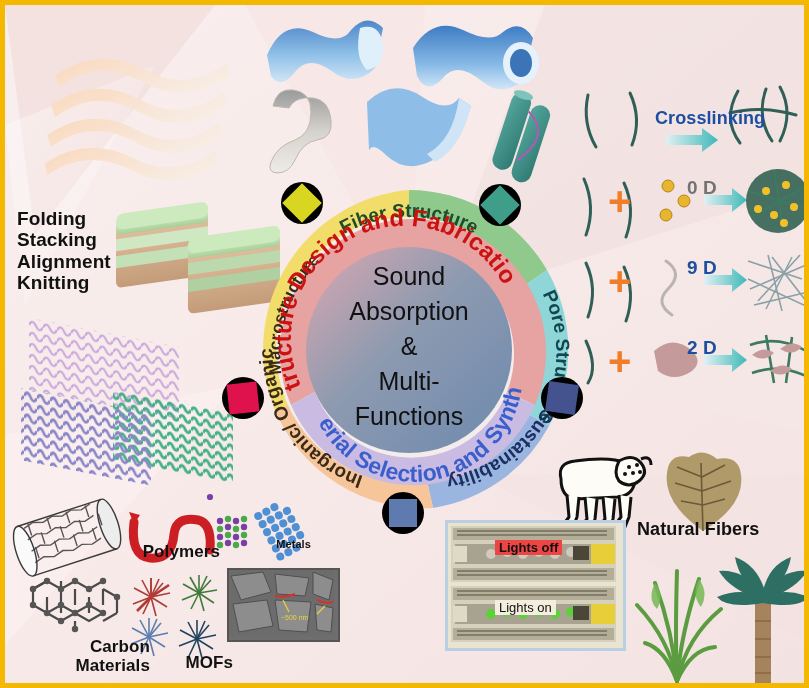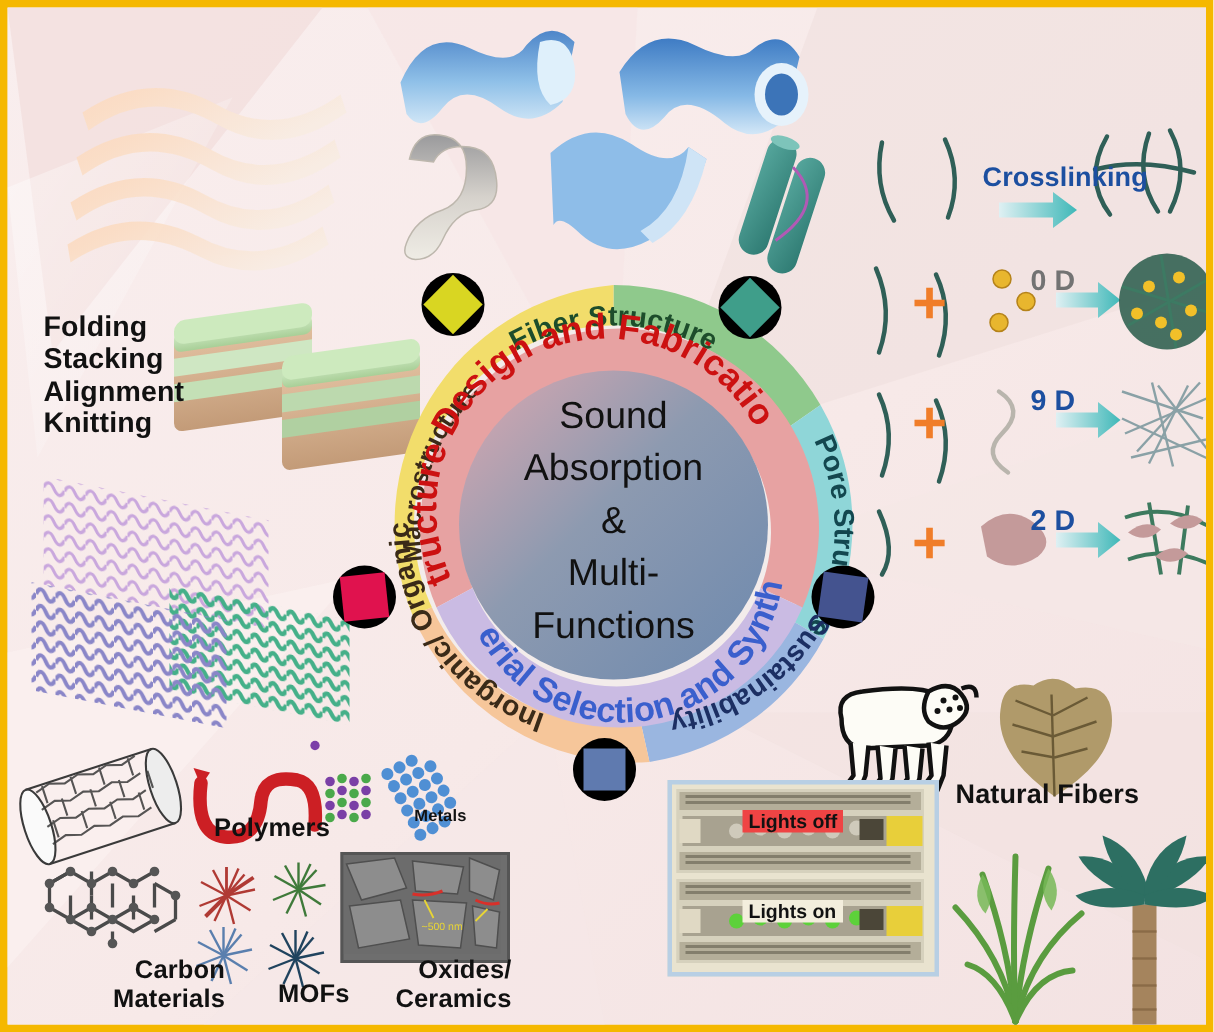--- a/index.html
+++ b/index.html
@@ -131,21 +131,21 @@
     </g>
     <g transform="skewY(-8) translate(72,34)">
       <rect x="6" y="28" width="92" height="68" rx="6" fill="url(#br1)"></rect>
       <rect x="6" y="28" width="92" height="13" rx="5" fill="url(#gr1)"></rect>
       <rect x="6" y="45" width="92" height="12" fill="#bcd9ae"></rect>
       <rect x="6" y="62" width="92" height="12" fill="#b0d0a1"></rect>
       <rect x="6" y="20" width="92" height="16" rx="7" fill="#cdeabe"></rect>
     </g>
   </svg>
 
-  <div class="lbl" style="left:12px;top:203px;font-size:19px;margin-left:12px;">
+  <div class="lbl" style="left:12px;top:203px;font-size:19px;">
     <div>Folding</div>
     <div>Stacking</div>
     <div>Alignment</div>
     <div>Knitting</div>
   </div>
 
   <svg class="abs" style="left:10px;top:300px;z-index:6;" width="250" height="190" viewBox="0 0 250 190">
     <defs>
       <pattern id="knitP" width="14" height="11" patternUnits="userSpaceOnUse">
         <path d="M0 6 q3.5 -7 7 0 q3.5 7 7 0" stroke="#c9a7dd" stroke-width="2.2" fill="none"></path>
@@ -365,21 +365,20 @@
           <path d="M96 36 l-8 8"></path>
       </g>
       <text x="52" y="50" fill="#e8d534" font-size="7" font-family="Liberation Sans, sans-serif">~500 nm</text>
     </svg>
   </div>
 
   <div class="lbl ctr" style="left:0px;top:632px;width:120px;font-size:17px;margin-left:25px;">Carbon<br>Materials</div>
   <div class="lbl ctr" style="left:105px;top:537px;width:110px;font-size:17px;">Polymers</div>
   <div class="lbl ctr" style="left:206px;top:533px;width:100px;font-size:11px;">Metals</div>
   <div class="lbl ctr" style="left:118px;top:648px;width:110px;font-size:17px;">MOFs</div>
-  <div class="lbl ctr" style="left:228px;top:632px;width:108px;font-size:17px;">Oxides/<br>Ceramics</div>
 
   <svg class="abs" style="left:575px;top:78px;z-index:6;" width="234" height="300" viewBox="0 0 234 300">
     <defs>
       <linearGradient id="arrG" x1="0" y1="0" x2="1" y2="0">
         <stop offset="0%" stop-color="#dff0f3"></stop>
           <stop offset="100%" stop-color="#3fb8b8"></stop>
       </linearGradient>
     </defs>
 
     <g stroke="#2f5f57" stroke-width="3" fill="none" stroke-linecap="round">
@@ -575,21 +574,21 @@
             <circle cx="72" cy="28" r="5"></circle>
           <circle cx="88" cy="26" r="5"></circle>
             <circle cx="104" cy="28" r="5"></circle>
             <circle cx="120" cy="26" r="5"></circle>
         </g>
         <rect x="140" y="18" width="24" height="20" fill="#e8cf3a"></rect>
         <rect x="2" y="20" width="14" height="16" fill="#e0d9c4"></rect>
         <rect x="122" y="20" width="16" height="14" fill="#4b4638"></rect>
       </svg>
       <div class="abs" style="left:44px;top:14px;background:#f3eedd;padding:0 4px;
-                  font-size:13px;font-weight:bold;color:#111;">Lights on</div>
+                  font-size:13px;font-weight:normal;color:#111;">Lights on</div>
     </div>
   </div>
 
   <div class="lbl" style="left:632px;top:514px;font-size:18px;">Natural Fibers</div>
 
   <svg class="abs nosel" style="left:214px;top:155px;z-index:20;" width="380" height="380" viewBox="0 0 380 380">
     <defs>
 
       <linearGradient id="ogTop" x1="0" y1="0" x2="1" y2="0.3">
         <stop offset="0%" stop-color="#f2dd6b"></stop>

